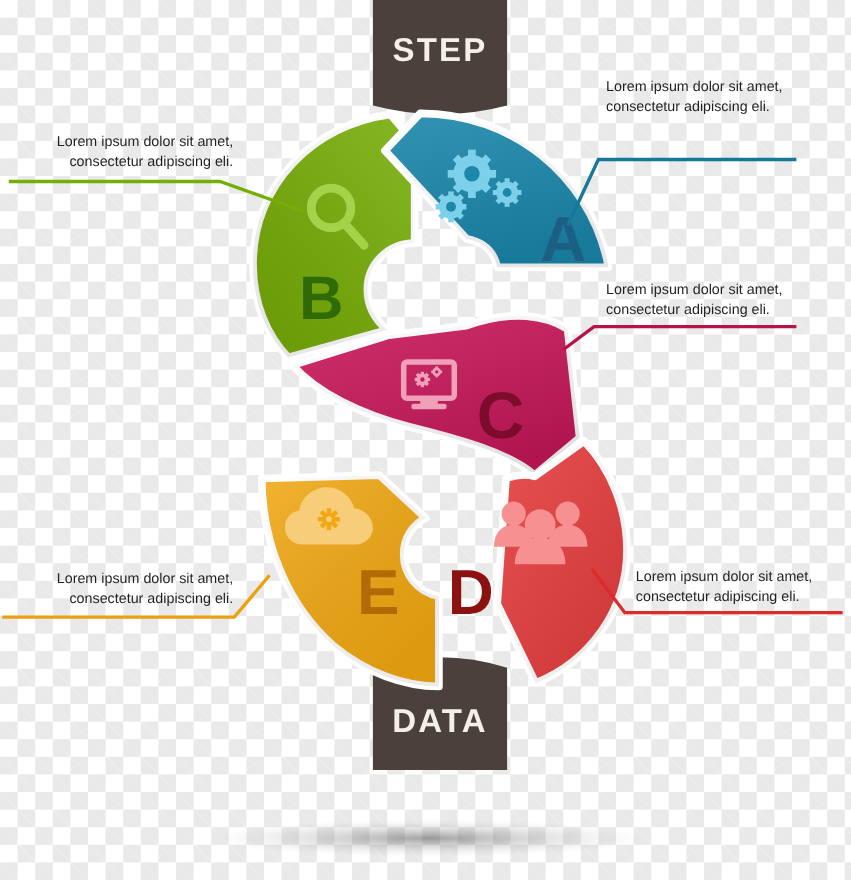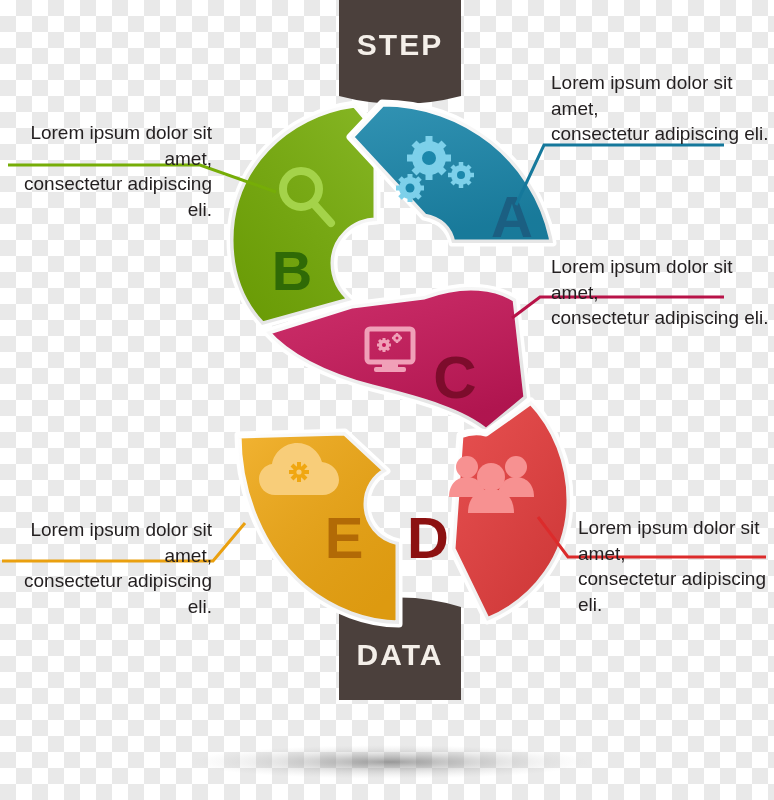--- a/index.html
+++ b/index.html
@@ -9,21 +9,21 @@
     background-color:#ffffff;
     background-image:
       linear-gradient(45deg,#e9e9e9 25%,transparent 25%,transparent 75%,#e9e9e9 75%),
       linear-gradient(45deg,#e9e9e9 25%,transparent 25%,transparent 75%,#e9e9e9 75%);
     background-size:32px 32px;
     background-position:0 0,16px 16px;
   }
   #stage{position:absolute;inset:0;}
   svg.layer{position:absolute;left:0;top:0;width:774px;height:800px;}
 
-  .callout{position:absolute;color:#231f20;font-size:19px;line-height:1.35;white-space:pre-line;}
+  .callout{position:absolute;color:#231f20;font-size:13px;line-height:1.35;white-space:pre-line;}
   .callout.right{text-align:right;}
   .callout.left{text-align:left;}
 
   .banner-text{
     fill:#f4efe9;font-size:30px;font-weight:bold;letter-spacing:2px;
     font-family:"Liberation Sans", sans-serif;
   }
   .seg-letter{font-family:"Liberation Sans", sans-serif;font-weight:bold;}
 </style>
 </head>

